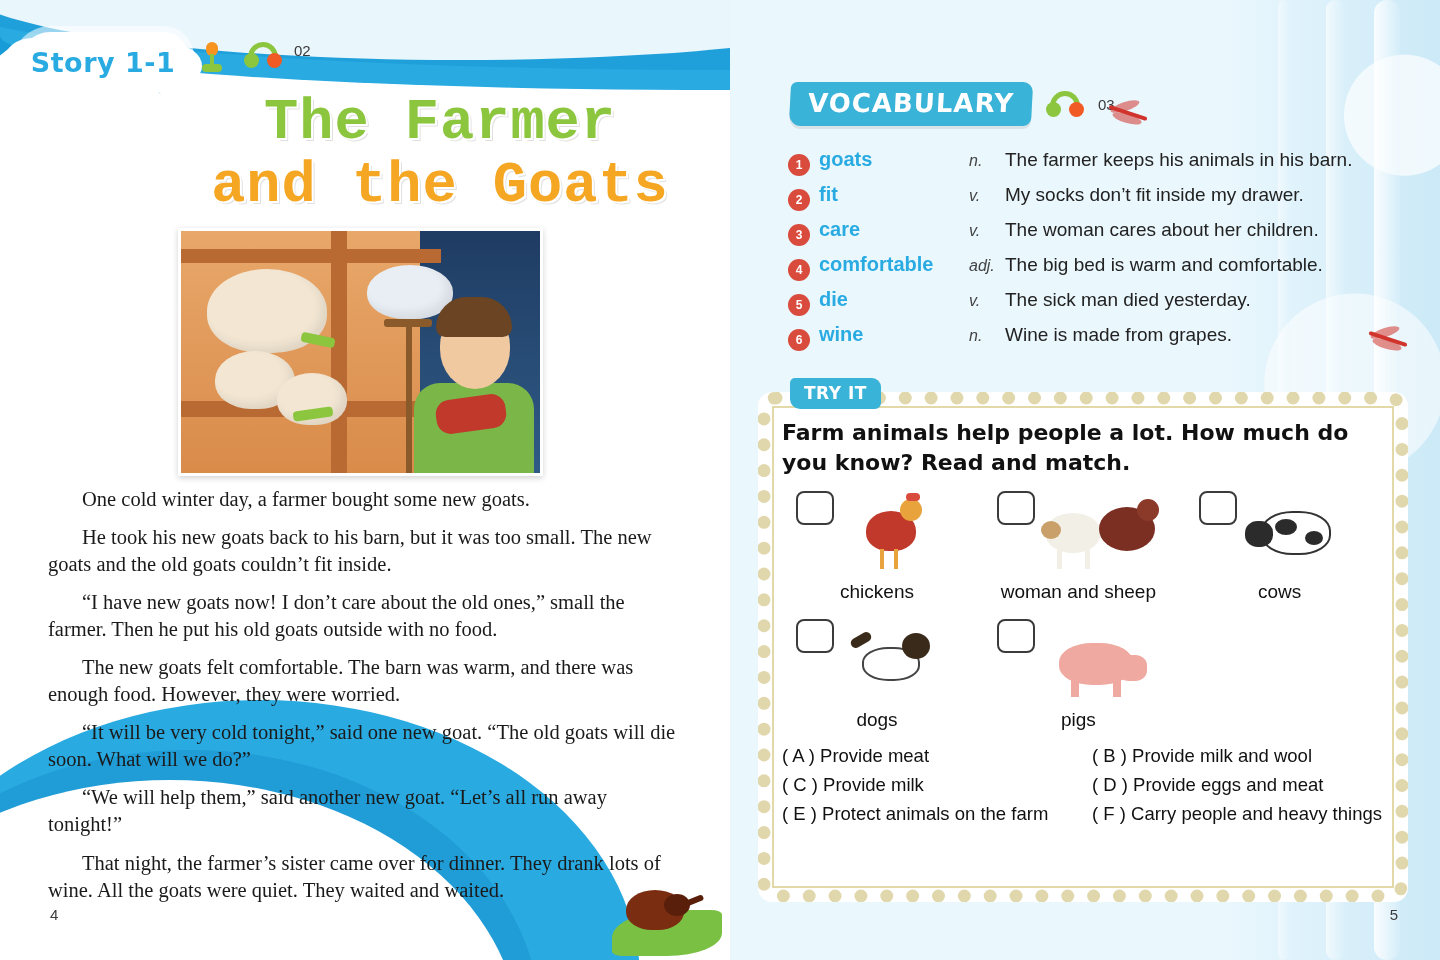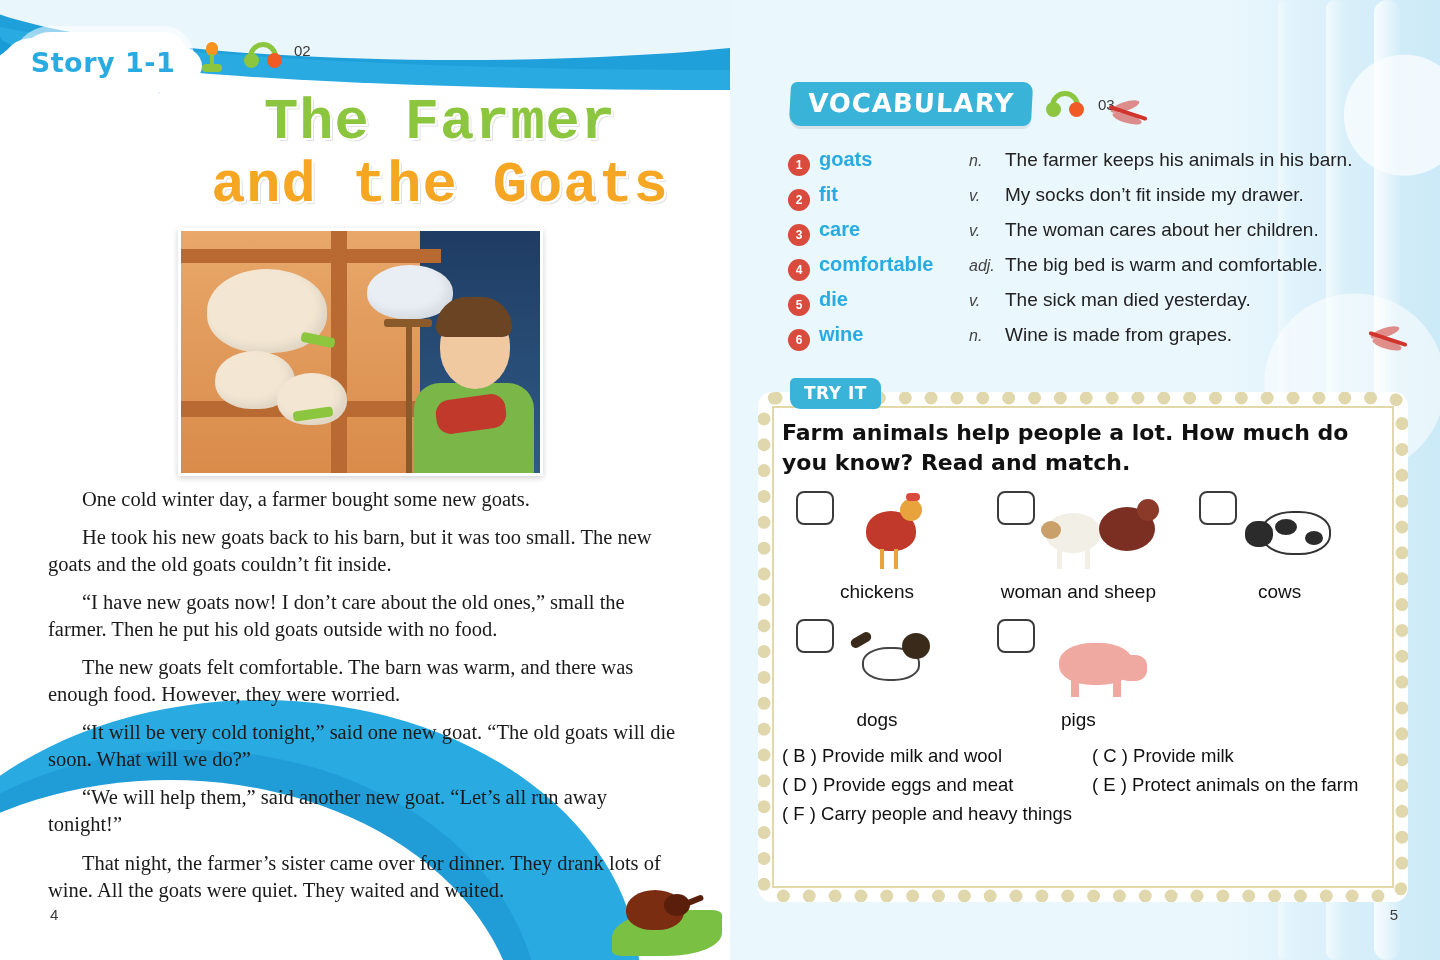--- a/index.html
+++ b/index.html
@@ -544,20 +544,21 @@
               <div class="a-body h"></div>
             <div class="l" style="left:30px;"></div>
               <div class="l" style="left:72px;"></div>
           </div>
           <div class="animal-label">pigs</div>
         </div>
 
       </div>
 
       <div class="opts">
+        <div>( A ) Provide meat</div>
         <div>( B ) Provide milk and wool</div>
         <div>( C ) Provide milk</div>
         <div>( D ) Provide eggs and meat</div>
         <div>( E ) Protect animals on the farm</div>
         <div>( F ) Carry people and heavy things</div>
       </div>
     </div>
 
     <div class="page-num-right">5</div>
   </div>

